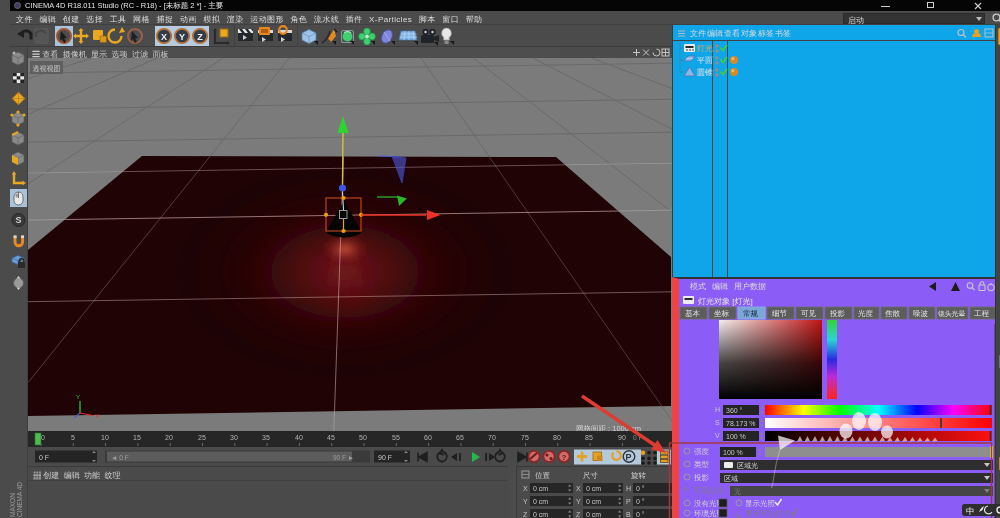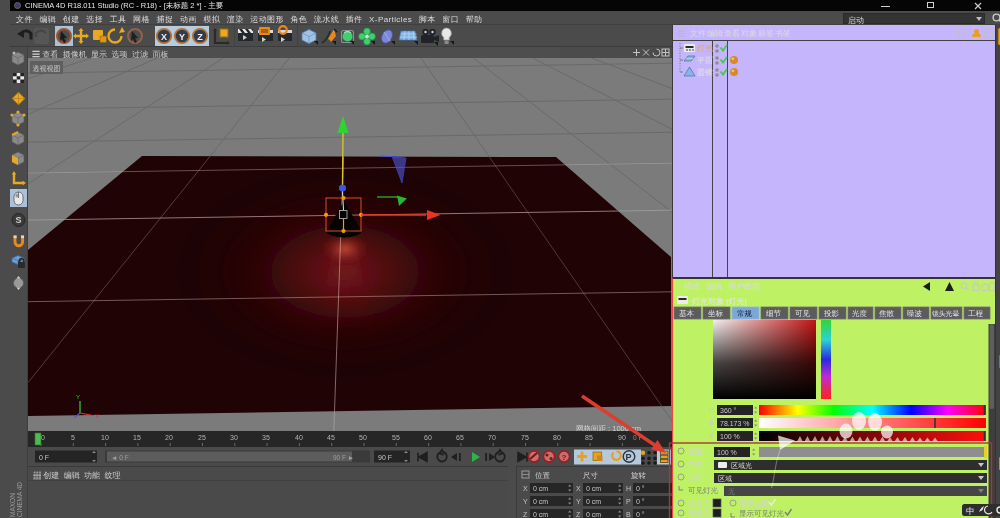--- a/index.html
+++ b/index.html
@@ -513,21 +513,21 @@
           <text x="119" y="50">0 °</text>
   </g>
   <g fill="#8a8a8a">
     <path d="M51 19.5 l1.7 -2 1.7 2 z M51 22.5 l1.7 2 1.7 -2 z M101 19.5 l1.7 -2 1.7 2 z M101 22.5 l1.7 2 1.7 -2 z M155 19.5 l1.7 -2 1.7 2 z M155 22.5 l1.7 2 1.7 -2 z"></path>
     <path d="M51 32.5 l1.7 -2 1.7 2 z M51 35.5 l1.7 2 1.7 -2 z M101 32.5 l1.7 -2 1.7 2 z M101 35.5 l1.7 2 1.7 -2 z M155 32.5 l1.7 -2 1.7 2 z M155 35.5 l1.7 2 1.7 -2 z"></path>
     <path d="M51 45.5 l1.7 -2 1.7 2 z M51 48.5 l1.7 2 1.7 -2 z M101 45.5 l1.7 -2 1.7 2 z M101 48.5 l1.7 2 1.7 -2 z M155 45.5 l1.7 -2 1.7 2 z M155 48.5 l1.7 2 1.7 -2 z"></path>
   </g>
 </svg>
 </div>
 
-<div id="objmgr" class="abs" style="left:662px;top:25px;width:323px;height:252px;background:#c4b5fd;border-left:1px solid #3a3a3a;">
+<div id="objmgr" class="abs" style="left:662px;top:25px;width:323px;height:252px;background:#0ea5e9;border-left:1px solid #3a3a3a;">
 <svg width="322" height="252" viewBox="0 0 322 252">
   <g font-family="Liberation Sans,sans-serif" font-size="8" fill="#dcdcdc">
     <path d="M5 6 h7 M5 8.5 h7 M5 11 h7" stroke="#b8b8b8" stroke-width="1"></path>
     <text x="17" y="11">文件</text>
           <text x="34" y="11">编辑</text>
           <text x="51" y="11">查看</text>
           <text x="68" y="11">对象</text>
           <text x="85" y="11">标签</text>
           <text x="102" y="11">书签</text>
   </g>
@@ -576,21 +576,21 @@
     <text x="24" y="50" font-family="Liberation Sans,sans-serif" font-size="8" fill="#e2e2e2">圆锥</text>
     <circle cx="44" cy="45" r="1.8" fill="#8e8e8e"></circle>
           <circle cx="44" cy="50" r="1.8" fill="#8e8e8e"></circle>
     <path d="M47.5 46.5 l2.5 3 4 -5.5" fill="none" stroke="#3fcf3f" stroke-width="1.8"></path>
     <circle cx="61" cy="47" r="4" fill="#d88a28"></circle>
           <circle cx="59.8" cy="45.8" r="1.4" fill="#f0c080"></circle>
   </g>
 </svg>
 </div>
 
-<div id="attrmgr" class="abs" style="left:662px;top:277px;width:323px;height:241px;background:#bef264;border-left:1px solid #ef4444;border-top:2px solid #333;">
+<div id="attrmgr" class="abs" style="left:662px;top:277px;width:323px;height:241px;background:#8b5cf6;border-left:7px solid #ef4444;border-top:2px solid #333;">
 <svg width="322" height="239" viewBox="0 0 322 239">
   <defs>
     <linearGradient id="svh" x1="0" y1="0" x2="1" y2="0">
       <stop offset="0" stop-color="#f2f0ee"></stop>
             <stop offset="1" stop-color="#c01414"></stop>
     </linearGradient>
     <linearGradient id="svv" x1="0" y1="0" x2="0" y2="1">
       <stop offset="0" stop-color="#000000" stop-opacity="0"></stop>
             <stop offset="0.55" stop-color="#000000" stop-opacity="0.72"></stop>
             <stop offset="1" stop-color="#000000" stop-opacity="1"></stop>

